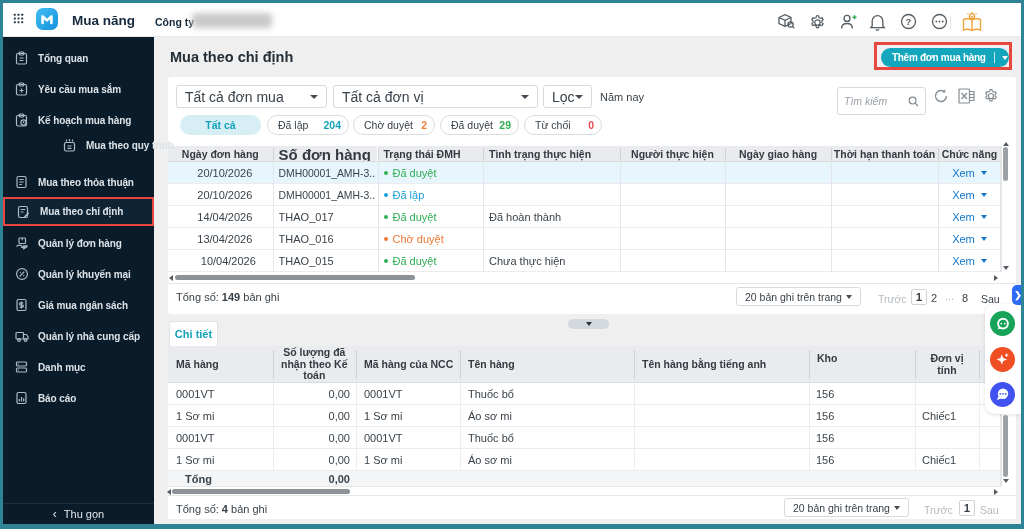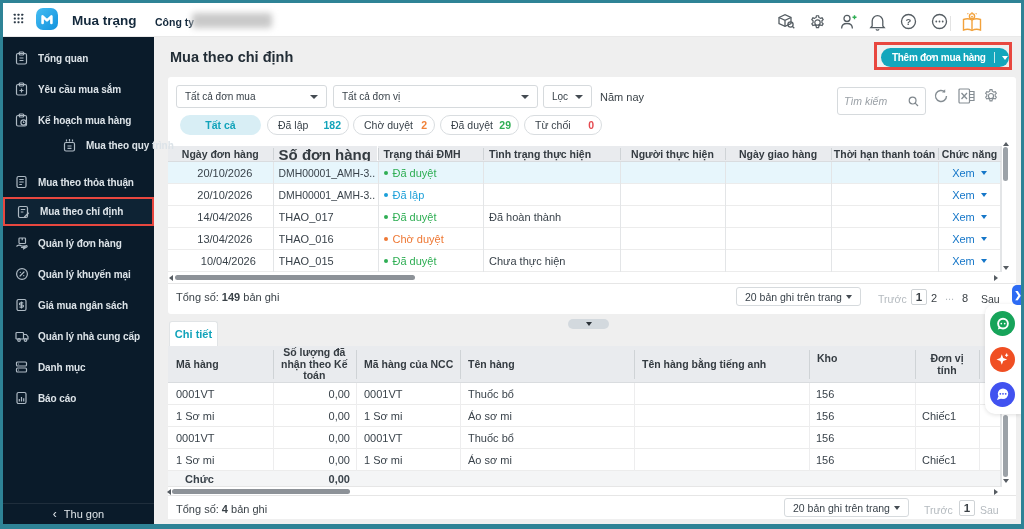--- a/index.html
+++ b/index.html
@@ -12,21 +12,21 @@
 
 #topbar { position:absolute; left:3px; top:3px; width:1018px; height:34px; background:#fff; border-bottom:1px solid #e9e9e9; z-index:5; }
 
 #sidebar { position:absolute; left:3px; top:37px; width:151px; height:487px; background:#0a1b2a; z-index:4; }
 .mitem { position:absolute; left:0; width:151px; height:30px; color:#dce3e8; font-size:10px; font-weight:700; letter-spacing:-0.1px; display:flex; align-items:center; white-space:nowrap; }
 .mitem .mic { width:13px; height:14px; margin-left:12px; margin-right:10px; flex:none; }
 .mitem svg { display:block; stroke:#aebac4; fill:none; stroke-width:1.2; }
 
 .h1 { position:absolute; left:170px; top:49px; font-size:14.5px; font-weight:700; color:#222d36; z-index:2;}
 .card { position:absolute; background:#fff; z-index:1; }
-.sel { position:absolute; border:1px solid #d6dadd; border-radius:3px; background:#fff; font-size:10px; color:#39424a; display:flex; align-items:center; padding:0 8px; white-space:nowrap; }
+.sel { position:absolute; border:1px solid #d6dadd; border-radius:3px; background:#fff; font-size:14px; color:#39424a; display:flex; align-items:center; padding:0 8px; white-space:nowrap; }
 .sel .car { margin-left:auto; }
 .car { width:0; height:0; border-left:4px solid transparent; border-right:4px solid transparent; border-top:4.5px solid #444b52; }
 .chip { position:absolute; height:20px; border-radius:10px; font-size:10.5px; white-space:nowrap; display:flex; align-items:center; border:1px solid #d9dde0; background:#fff; color:#39424a; }
 .tbl { position:absolute; font-size:11px; color:#39424a; }
 .th { position:absolute; background:#e9ebee; font-weight:700; color:#343b41; display:flex; align-items:center; }
 .td { position:absolute; display:flex; align-items:center; overflow:hidden; white-space:nowrap; }
 .vline { position:absolute; width:1px; background:#e3e5e7; }
 .dot { display:inline-block; width:4px; height:4px; border-radius:50%; margin-right:5px; }
 .pgno { position:absolute; font-size:11.5px; color:#3b4146; z-index:2; }
 .gray { color:#b4babf; }
@@ -54,21 +54,21 @@
     <svg class="abs" style="left:33px;top:5px" width="22" height="22" viewBox="0 0 22 22">
       <defs>
           <linearGradient id="lg1" x1="0" y1="0" x2="1" y2="1">
         <stop offset="0" stop-color="#45bdf2"></stop>
             <stop offset="1" stop-color="#1292dd"></stop>
       </linearGradient>
         </defs>
       <rect x="0" y="0" width="22" height="22" rx="7" fill="url(#lg1)"></rect>
       <path d="M6.6 15 V8.4 L11 12.4 L15.4 8.4 V15" fill="none" stroke="#fff" stroke-width="2.6" stroke-linecap="round" stroke-linejoin="round"></path>
     </svg>
-    <div class="abs" style="left:69px;top:10px;font-size:13.5px;font-weight:700;color:#14293c;">Mua trạng</div>
+    <div class="abs" style="left:69px;top:10px;font-size:13.5px;font-weight:700;color:#14293c;">Mua năng</div>
     <div class="abs" style="left:152px;top:13px;font-size:10.5px;font-weight:700;color:#14293c;">Công ty</div>
     <div class="abs" style="left:189px;top:10px;width:80px;height:15px;background:#c9c9c9;filter:blur(3px);border-radius:3px;"></div>
 
     <svg class="abs" style="left:773px;top:9px" width="22" height="18" viewBox="0 0 22 18">
       <g stroke="#555d63" stroke-width="1.3" fill="none">
         <path d="M3 5.5 L9 2.6 L15 5.5 V11.5 L9 14.4 L3 11.5 Z"></path>
         <path d="M3 5.5 L9 8.3 L15 5.5 M9 8.3 V14.4"></path>
         <circle cx="14.5" cy="12.5" r="2.6"></circle>
         <path d="M16.4 14.4 L18.3 16.2"></path>
       </g>
@@ -227,21 +227,21 @@
       <path d="M3.5 5 l5.5 6 M9 5 l-5.5 6" stroke-width="1.3"></path>
     </g>
   </svg>
   <svg class="abs" style="left:983px;top:88px;z-index:2;" width="16" height="16" viewBox="0 0 24 24">
     <path d="M12 8.2 a3.8 3.8 0 1 0 0 7.6 a3.8 3.8 0 1 0 0-7.6 z M10.5 2.5 h3 l0.5 2.4 a7.5 7.5 0 0 1 2.2 1.3 l2.3-0.8 1.5 2.6 -1.8 1.6 a7.5 7.5 0 0 1 0 2.6 l1.8 1.6 -1.5 2.6 -2.3-0.8 a7.5 7.5 0 0 1 -2.2 1.3 l-0.5 2.4 h-3 l-0.5-2.4 a7.5 7.5 0 0 1 -2.2-1.3 l-2.3 0.8 -1.5-2.6 1.8-1.6 a7.5 7.5 0 0 1 0-2.6 l-1.8-1.6 1.5-2.6 2.3 0.8 a7.5 7.5 0 0 1 2.2-1.3 z" fill="none" stroke="#858d93" stroke-width="1.7"></path>
   </svg>
 
   <div class="chip" style="left:180px;top:115px;width:81px;background:#d8eef5;border:none;color:#12a3ba;font-weight:700;justify-content:center;z-index:2;">Tất cả</div>
   <div class="chip" style="left:267px;top:115px;width:82px;z-index:2;">
       <span style="margin-left:10px;">Đã lập</span>
-      <span style="margin-left:auto;margin-right:7px;font-weight:700;color:#12a3ba;">182</span>
+      <span style="margin-left:auto;margin-right:7px;font-weight:700;color:#12a3ba;">204</span>
     </div>
   <div class="chip" style="left:353px;top:115px;width:82px;z-index:2;">
       <span style="margin-left:10px;">Chờ duyệt</span>
       <span style="margin-left:auto;margin-right:7px;font-weight:700;color:#f08138;">2</span>
     </div>
   <div class="chip" style="left:440px;top:115px;width:79px;z-index:2;">
       <span style="margin-left:10px;">Đã duyệt</span>
       <span style="margin-left:auto;margin-right:7px;font-weight:700;color:#2fae54;">29</span>
     </div>
   <div class="chip" style="left:524px;top:115px;width:78px;z-index:2;">
@@ -376,21 +376,21 @@
       <div class="td" style="left:648px;top:103px;width:97px;height:22px;">156</div>
       <div class="td" style="left:754px;top:103px;width:55px;height:22px;">Chiếc1</div>
       <div class="vline" style="left:104.6px;top:37px;height:88px;background:#ededee;"></div>
       <div class="vline" style="left:188px;top:37px;height:88px;background:#ededee;"></div>
       <div class="vline" style="left:292px;top:37px;height:88px;background:#ededee;"></div>
       <div class="vline" style="left:466px;top:37px;height:88px;background:#ededee;"></div>
       <div class="vline" style="left:641px;top:37px;height:88px;background:#ededee;"></div>
       <div class="vline" style="left:747px;top:37px;height:88px;background:#ededee;"></div>
       <div class="vline" style="left:811px;top:37px;height:88px;background:#ededee;"></div>
       <div class="abs" style="left:0;top:125px;width:833px;height:16px;background:#f4f5f6;border-bottom:1px solid #e6e6e6;"></div>
-      <div class="td" style="left:17px;top:125px;width:80px;height:16px;font-weight:700;">Chức</div>
+      <div class="td" style="left:17px;top:125px;width:80px;height:16px;font-weight:700;">Tổng</div>
       <div class="td" style="left:104.6px;top:125px;width:77.4px;height:16px;justify-content:flex-end;font-weight:700;">0,00</div>
       <div class="abs" style="left:832px;top:0;width:1px;height:141px;background:#e3e5e7;"></div>
       <div class="abs" style="left:0;top:36px;width:833px;height:1px;background:#d9dcdf;"></div>
     </div>
 
   <div class="abs" style="left:1001px;top:346px;width:1px;height:141px;background:#e3e5e7;z-index:2;"></div>
     <div class="abs" style="left:1003px;top:415px;width:5px;height:62px;background:#9ca2a8;border-radius:2.5px;z-index:2;"></div>
     <div class="abs" style="left:1002.5px;top:479px;width:0;height:0;border-left:3.5px solid transparent;border-right:3.5px solid transparent;border-top:4px solid #565c62;z-index:2;"></div>
     <div class="abs" style="left:172px;top:489px;width:178px;height:5px;background:#8d9298;border-radius:2.5px;z-index:2;"></div>
     <div class="abs" style="left:167px;top:489px;width:0;height:0;border-top:3.5px solid transparent;border-bottom:3.5px solid transparent;border-right:4px solid #565c62;z-index:2;"></div>

